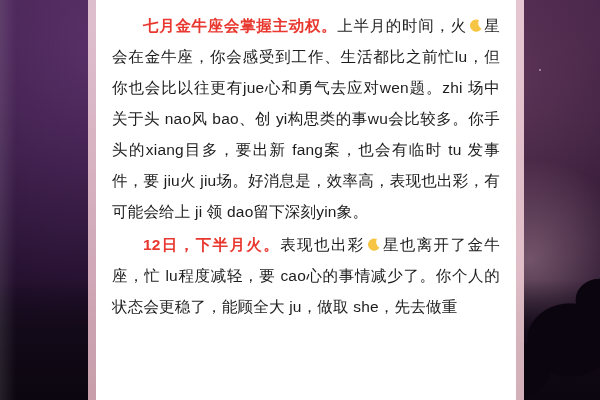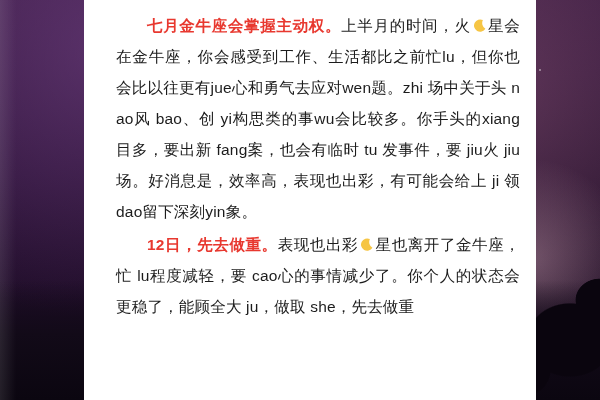--- a/index.html
+++ b/index.html
@@ -62,23 +62,23 @@
 
   
   .edge-left {
     position: absolute; left: 0; top: 0; bottom: 0; width: 16px;
     background: linear-gradient(to right, rgba(255,255,255,0.10), rgba(255,255,255,0));
   }
 
   
   .card {
     position: absolute;
-    left: 84px; top: 0; width: 452px; height: 400px;
+    left: 96px; top: 0; width: 420px; height: 400px;
     background: #ffffff;
-    padding: 10px 16px 0 32px;
+    padding: 10px 16px 0 16px;
     overflow: hidden;
   }
   .card-inner {
     position: relative;
     width: 100%;
   }
   p.para {
     margin: 0 0 2px 0;
     font-size: 15.5px;
     line-height: 31px;
@@ -133,21 +133,21 @@
     <div class="card-inner">
 
       <p class="para indent">
         <span class="hl-red">七月金牛座会掌握主动权。</span><span>上半月的时间，火</span><span class="moon"><svg viewBox="0 0 20 20" width="15" height="15">
               <path d="M14.5 2.8a8.2 8.2 0 1 0 3.4 11.6A9 9 0 0 1 14.5 2.8z" fill="#f6c544"></path>
             </svg></span><span>星会在金牛座，你会感受到工作、生活都比之前忙lu，但你也会比以往更有jue心和勇气去应对wen题。zhi 场中关于头 nao风 bao、创 yi构思类的事wu会比较多。你手头的xiang目多，要出新 fang案，也会有临时 tu 发事件，要 jiu火 jiu场。好消息是，效率高，表现也出彩，有可能会给上 ji 领 dao留下深刻yin象。</span>
       </p>
 
 
       <p class="para indent">
-        <span class="hl-red">12日，先去做重。</span><span>表现也出彩</span><span class="moon"><svg viewBox="0 0 20 20" width="15" height="15">
+        <span class="hl-red">12日，下半月火。</span><span>表现也出彩</span><span class="moon"><svg viewBox="0 0 20 20" width="15" height="15">
               <path d="M14.5 2.8a8.2 8.2 0 1 0 3.4 11.6A9 9 0 0 1 14.5 2.8z" fill="#f6c544"></path>
             </svg></span><span>星也离开了金牛座，忙 lu程度减轻，要 cao心的事情减少了。你个人的状态会更稳了，能顾全大 ju，做取 she，先去做重</span>
       </p>
 
     </div>
   </div>
 
   <div class="fade-bottom"></div>
 </div>
 

